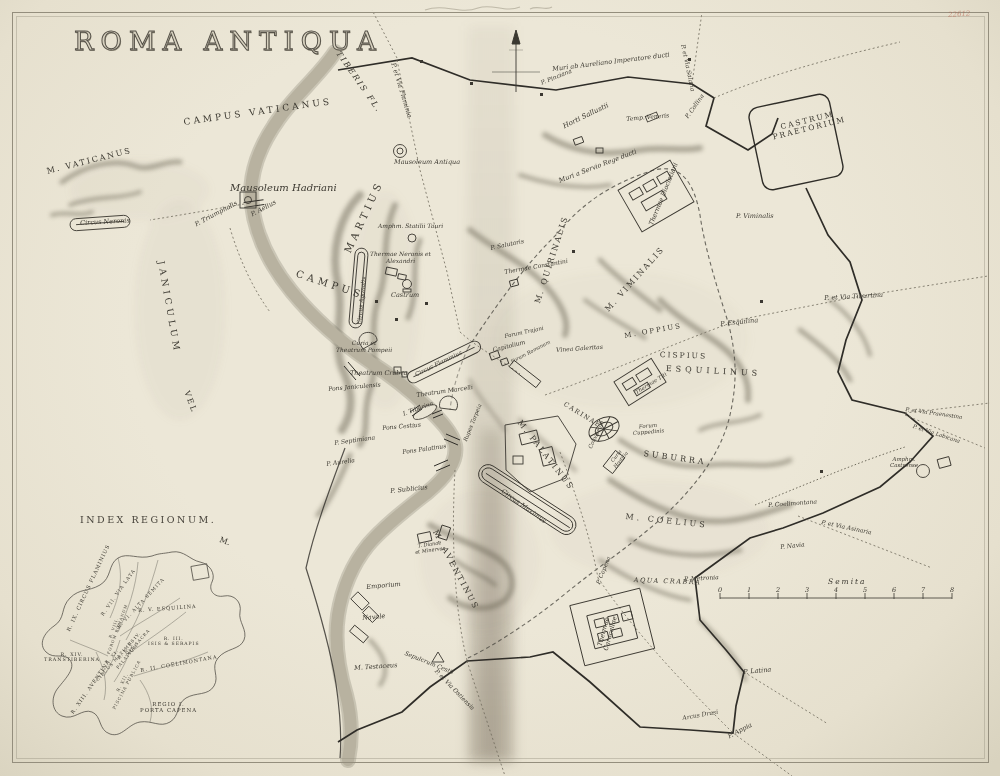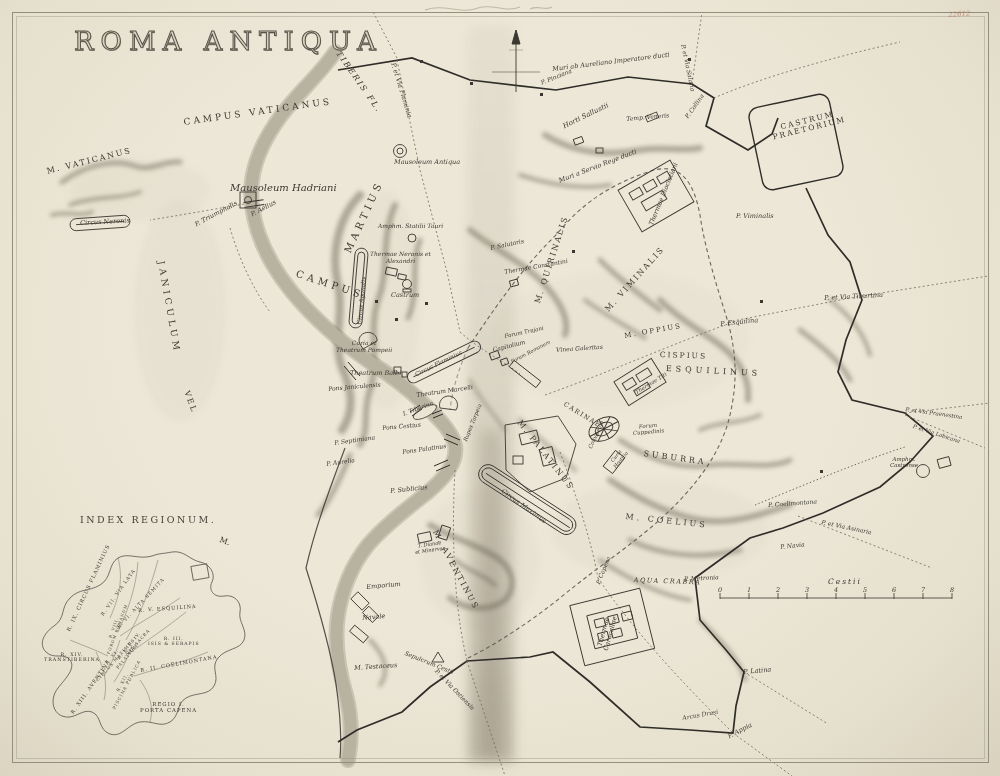--- a/index.html
+++ b/index.html
@@ -280,21 +280,21 @@
       <path d="M425,10 C445,3 460,15 478,8 C492,3 505,13 520,7"></path>
       <path d="M530,9 C538,5 546,11 552,7"></path>
     </g>
   </svg>
 
   <div class="frame"></div>
   <div class="frame2"></div>
 
   <div class="title">Roma Antiqua</div>
   <div class="lbl red" style="left:948px;top:12px;font-size:7px;transform:rotate(-4deg)">22612</div>
-  <div class="stadia">Cestii</div>
+  <div class="stadia">Semita</div>
   <div class="inset-title">Index Regionum.</div>
 
 <div class="lbl sp" style="left: 183px; top: 117px; font-size: 9px; letter-spacing: 3px; transform: rotate(-8deg);">Campus Vaticanus</div>
     <div class="lbl sp" style="left: 46px; top: 168px; font-size: 8px; letter-spacing: 2px; transform: rotate(-14deg);">M. Vaticanus</div>
     <div class="lbl it" style="left: 80px; top: 220px; font-size: 6.5px; transform: rotate(-3deg);">Circus Neronis</div>
     <div class="lbl it" style="left: 230px; top: 182px; font-size: 10px; transform: rotate(0deg);">Mausoleum Hadriani</div>
     <div class="lbl it" style="left: 250px; top: 212px; font-size: 6.5px; transform: rotate(-28deg);">P. Aelius</div>
     <div class="lbl it" style="left: 194px; top: 222px; font-size: 6.5px; transform: rotate(-28deg);">P. Triumphalis</div>
     <div class="lbl sp it" style="left: 341px; top: 50px; font-size: 8px; letter-spacing: 2px; transform: rotate(55deg);">Tiberis Fl.</div>
     <div class="lbl it" style="left: 396px; top: 62px; font-size: 6.5px; transform: rotate(73deg);">P. et Via Flaminia</div>
@@ -316,21 +316,21 @@
     <div class="lbl it" style="left: 504px; top: 269px; font-size: 6px; transform: rotate(-10deg);">Thermae Constantini</div>
     <div class="lbl sp" style="left: 298px; top: 268px; font-size: 10px; letter-spacing: 4px; transform: rotate(18deg);">Campus</div>
     <div class="lbl sp" style="left: 342px; top: 250px; font-size: 10px; letter-spacing: 4px; transform: rotate(-65deg);">Martius</div>
     <div class="lbl it two" style="left: 370px; top: 251px; font-size: 6px; transform: rotate(0deg);">Thermae Neronis et
 Alexandri</div>
     <div class="lbl it" style="left: 391px; top: 292px; font-size: 6.5px; transform: rotate(0deg);">Castrum</div>
     <div class="lbl it" style="left: 356px; top: 324px; font-size: 6px; transform: rotate(-84deg);">Circus Agonalis</div>
     <div class="lbl it" style="left: 378px; top: 223px; font-size: 6px; transform: rotate(0deg);">Amphm. Statilii Tauri</div>
     <div class="lbl it two" style="left: 336px; top: 340px; font-size: 6px; transform: rotate(0deg);">Curia et
 Theatrum Pompeii</div>
-    <div class="lbl it" style="left: 350px; top: 370px; font-size: 6.5px; transform: rotate(0deg);">Theatrum Balbi</div>
+    <div class="lbl it" style="left: 350px; top: 370px; font-size: 6.5px; transform: rotate(0deg);">Theatrum Crabra</div>
     <div class="lbl it" style="left: 328px; top: 386px; font-size: 6px; transform: rotate(-5deg);">Pons Janiculensis</div>
     <div class="lbl it" style="left: 414px; top: 372px; font-size: 6px; transform: rotate(-26deg);">Circus Flaminius</div>
     <div class="lbl it" style="left: 416px; top: 392px; font-size: 6px; transform: rotate(-8deg);">Theatrum Marcelli</div>
     <div class="lbl it" style="left: 402px; top: 411px; font-size: 6px; transform: rotate(-20deg);">I. Tiberina</div>
     <div class="lbl it" style="left: 382px; top: 425px; font-size: 6px; transform: rotate(-5deg);">Pons Cestius</div>
     <div class="lbl it" style="left: 402px; top: 449px; font-size: 6px; transform: rotate(-8deg);">Pons Palatinus</div>
     <div class="lbl it" style="left: 462px; top: 440px; font-size: 5.5px; transform: rotate(-68deg);">Rupes Tarpeia</div>
     <div class="lbl it" style="left: 334px; top: 440px; font-size: 6px; transform: rotate(-8deg);">P. Septimiana</div>
     <div class="lbl it" style="left: 326px; top: 461px; font-size: 6px; transform: rotate(-8deg);">P. Aurelia</div>
     <div class="lbl it" style="left: 390px; top: 488px; font-size: 6.5px; transform: rotate(-6deg);">P. Sublicius</div>

